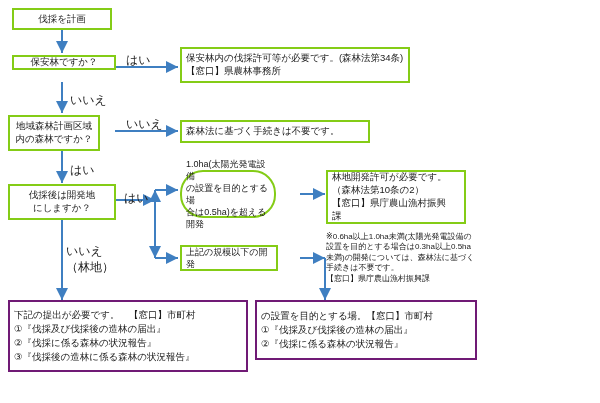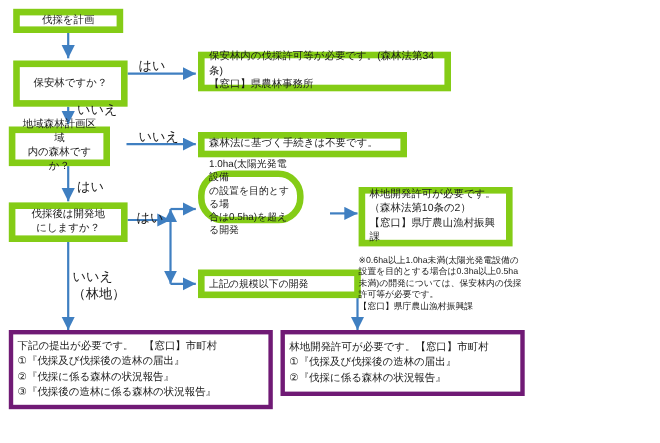--- a/index.html
+++ b/index.html
@@ -8,32 +8,32 @@
     background:#ffffff;
     font-family:"Liberation Sans","DejaVu Sans",sans-serif;
     position:relative;
     overflow:hidden;
   }
   #canvas{position:absolute;left:0;top:0;width:600px;height:403px;}
   .box{
     position:absolute;
     box-sizing:border-box;
     background:#ffffff;
-    border:6px solid #84cc16;
+    border:2px solid #84cc16;
     color:#1a1a1a;
     font-size:9.5px;
     line-height:1.35;
     padding:3px 4px;
     display:flex;
     align-items:center;
     justify-content:flex-start;
     white-space:pre-line;
   }
   .box.center{justify-content:center;text-align:center;}
-  .green{border:4px solid #701a75;}
+  .green{border:2px solid #701a75;}
   .label{
     position:absolute;
     font-size:12px;
     color:#1a1a1a;
     white-space:nowrap;
   }
   .note{
     position:absolute;
     font-size:8px;
     line-height:1.3;
@@ -76,57 +76,57 @@
 
       <path d="M300,258 L325,258" marker-end=""></path>
       <path d="M325,258 L325,300"></path>
 
       <path d="M62,219 L62,300"></path>
     </g>
   </svg>
 
   <div class="box center" style="left:12px;top:8px;width:100px;height:22px;">伐採を計画</div>
 
-  <div class="box center" style="left:12px;top:55px;width:104px;height:42px;">保安林ですか？</div>
+  <div class="box center" style="left:12px;top:55px;width:104px;height:15px;">保安林ですか？</div>
 
   <div class="box" style="left:180px;top:47px;width:230px;height:36px;">保安林内の伐採許可等が必要です。(森林法第34条)
 【窓口】県農林事務所</div>
 
   <div class="box center" style="left:8px;top:115px;width:92px;height:36px;">地域森林計画区域
 内の森林ですか？</div>
 
   <div class="box center" style="left:8px;top:184px;width:108px;height:36px;">伐採後は開発地
 にしますか？</div>
 
   <div class="box" style="left:180px;top:120px;width:190px;height:23px;">森林法に基づく手続きは不要です。</div>
 
-  <div class="box" style="left:180px;top:155px;width:96px;height:48px;font-size:9px;border-radius:23px;">1.0ha(太陽光発電設備
+  <div class="box" style="left:180px;top:170px;width:96px;height:48px;font-size:9px;border-radius:23px;">1.0ha(太陽光発電設備
 の設置を目的とする場
 合は0.5ha)を超える開発</div>
 
-  <div class="box" style="left:180px;top:245px;width:148px;height:26px;font-size:9px;">上記の規模以下の開発</div>
+  <div class="box" style="left:180px;top:245px;width:98px;height:26px;font-size:9px;">上記の規模以下の開発</div>
 
   <div class="box" style="left:326px;top:170px;width:140px;height:54px;">林地開発許可が必要です。
 （森林法第10条の2）
 【窓口】県庁農山漁村振興
 課</div>
 
   <div class="box green" style="left:8px;top:300px;width:240px;height:72px;line-height:1.5;">下記の提出が必要です。　【窓口】市町村
 ①『伐採及び伐採後の造林の届出』
 ②『伐採に係る森林の状況報告』
 ③『伐採後の造林に係る森林の状況報告』</div>
 
-  <div class="box green" style="left:255px;top:300px;width:222px;height:60px;line-height:1.5;">林地開発許可が必要です。【窓口】市町村
+  <div class="box green" style="left:255px;top:300px;width:222px;height:60px;line-height:1.5;">の設置を目的とする場。【窓口】市町村
 ①『伐採及び伐採後の造林の届出』
 ②『伐採に係る森林の状況報告』</div>
 
   <div class="label" style="left:126px;top:52px;">はい</div>
   <div class="label" style="left:70px;top:92px;">いいえ</div>
   <div class="label" style="left:126px;top:116px;">いいえ</div>
   <div class="label" style="left:70px;top:162px;">はい</div>
   <div class="label" style="left:124px;top:190px;">はい</div>
   <div class="label" style="left:66px;top:244px;line-height:1.3;white-space:pre-line;">いいえ
 （林地）</div>
 
-  <div class="note" style="left:326px;top:232px;width:152px;">※0.6ha以上1.0ha未満(太陽光発電設備の設置を目的とする場合は0.3ha以上0.5ha未満)の開発については、保安林内の伐採許可等が必要です。
+  <div class="note" style="left:326px;top:232px;width:152px;">※0.6ha以上1.0ha未満(太陽光発電設備の設置を目的とする場合は0.3ha以上0.5ha未満)の開発については、森林法に基づく手続きは不要です。
 【窓口】県庁農山漁村振興課</div>
 
 </div>
 
 </body></html>

